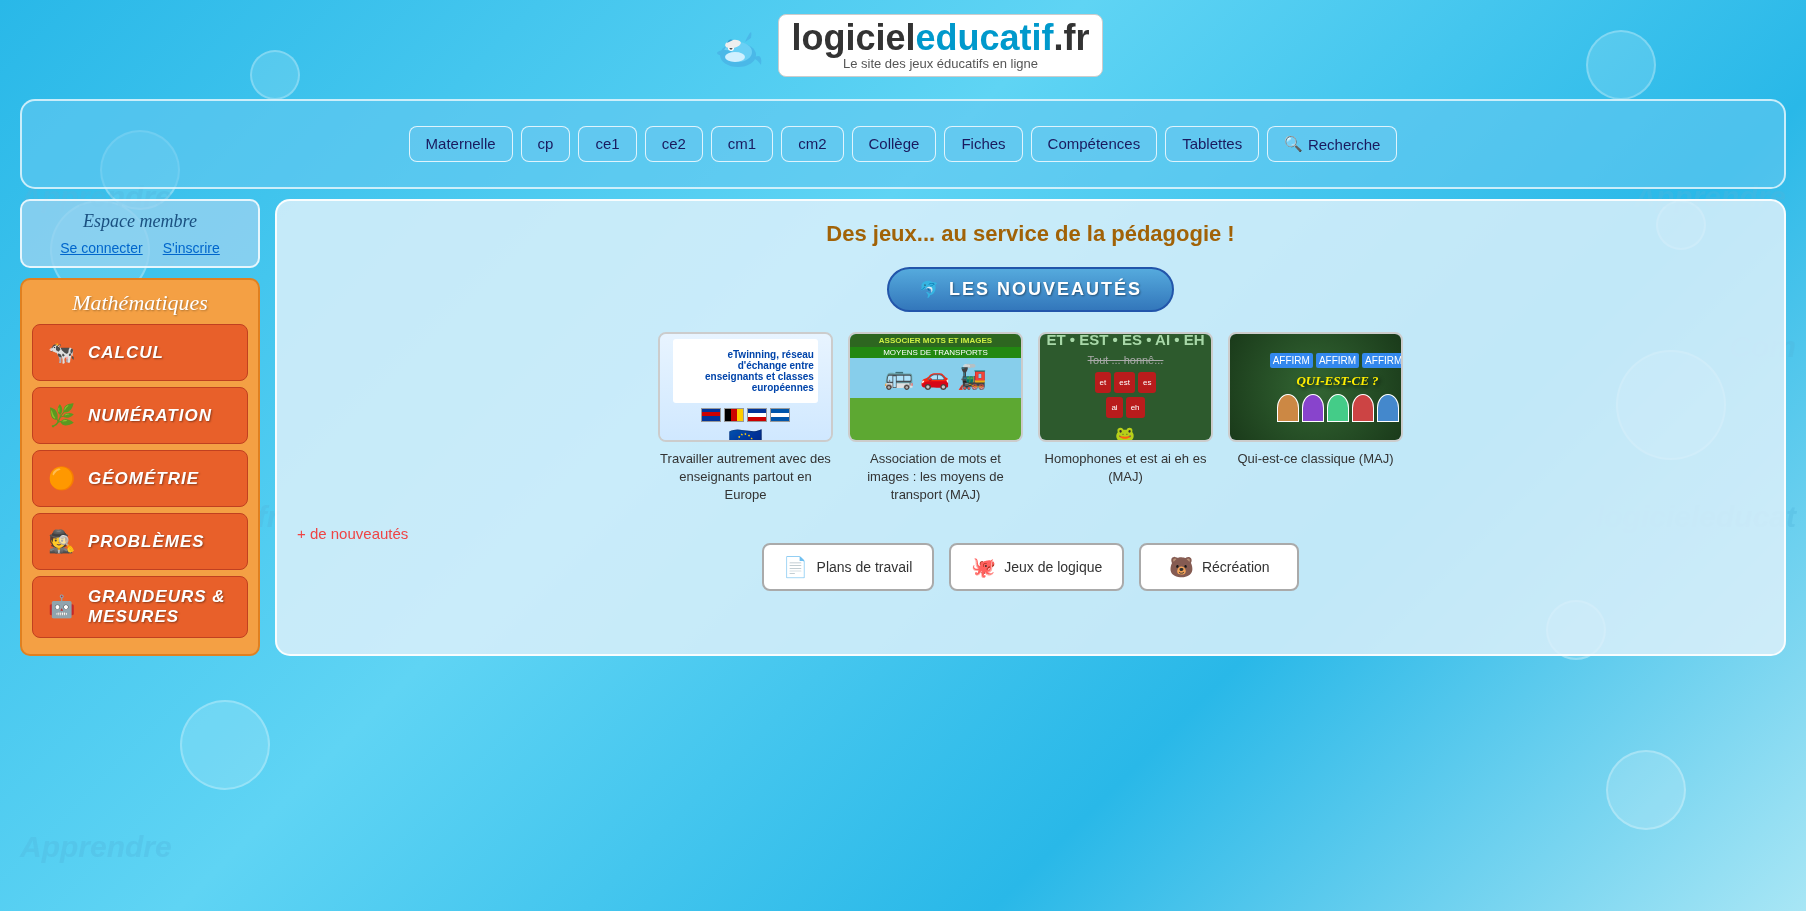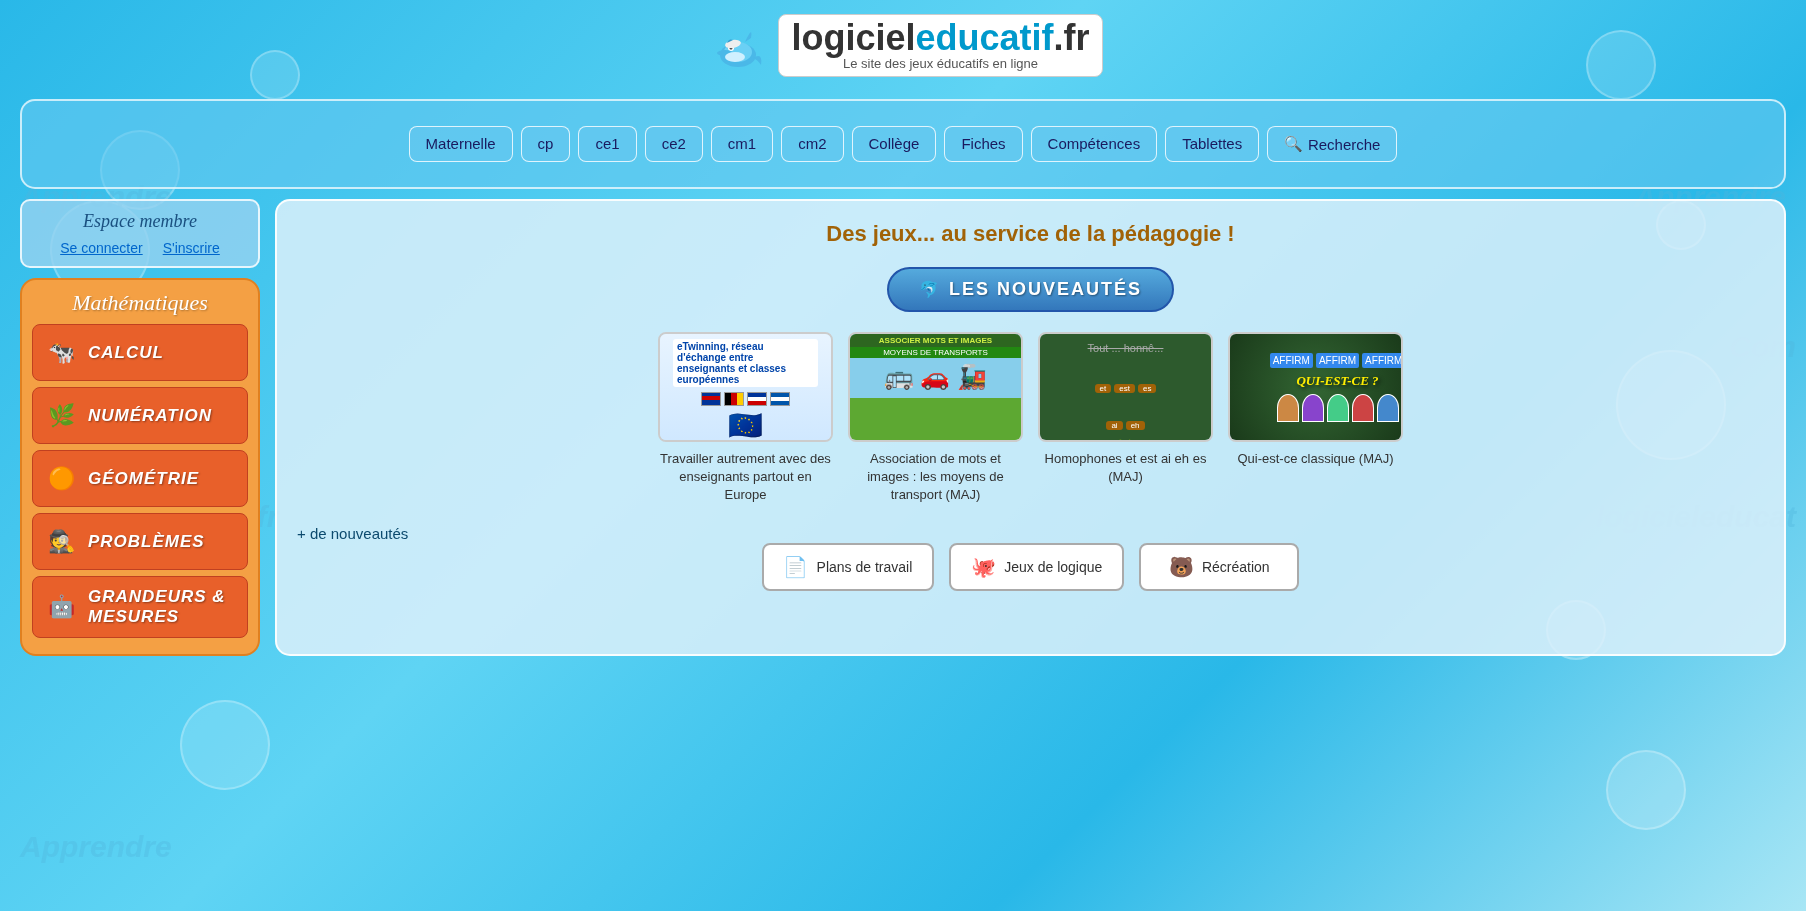--- a/index.html
+++ b/index.html
@@ -152,21 +152,21 @@
     .espace-membre-links a {
       color: #0066cc;
       text-decoration: underline;
       font-size: 14px;
       cursor: pointer;
     }
 
     
     .math-menu {
       background: #f4a044;
-      border-radius: 16px;
+      border-radius: 10px;
       padding: 10px;
       border: 2px solid #e08020;
     }
 
     .math-menu-title {
       text-align: center;
       font-family: 'Comic Sans MS', cursive;
       font-size: 22px;
       color: white;
       font-style: italic;
@@ -270,21 +270,21 @@
     }
 
     .game-desc {
       font-size: 13px;
       color: #333;
       line-height: 1.4;
     }
 
     .plus-nouveautes {
       text-align: left;
-      color: #0c4a6e;
+      color: #ef4444;
       font-size: 15px;
       cursor: pointer;
       margin-bottom: 20px;
       text-decoration: none;
     }
 
     
     .bottom-buttons {
       display: flex;
       gap: 15px;
@@ -337,44 +337,43 @@
       color: #a8d8a8;
       font-size: 15px;
       font-weight: bold;
       text-align: center;
     }
     .chalkboard-row {
       display: flex;
       gap: 3px;
     }
     .chalk-btn {
-      background: #a16207;
+      background: #b91c1c;
       color: white;
       border-radius: 3px;
-      padding: 0 5px;
+      padding: 6px 5px;
       font-size: 8px;
-      margin-top: 24px;
     }
 
     
     .etwinning-inner {
       width: 100%;
       height: 100%;
       background: linear-gradient(#e8f4ff, #d0e8ff);
       display: flex;
       flex-direction: column;
       align-items: center;
       padding: 5px;
     }
     .etwinning-logo {
       font-size: 10px;
       color: #0044aa;
       font-weight: bold;
-      text-align: left;
-      padding: 2px 4px;
+      text-align: right;
+      padding: 10px 4px;
       background: white;
       border-radius: 3px;
       margin-bottom: 5px;
       width: 90%;
     }
     .etwinning-flags {
       display: flex;
       gap: 3px;
       flex-wrap: wrap;
       justify-content: center;

